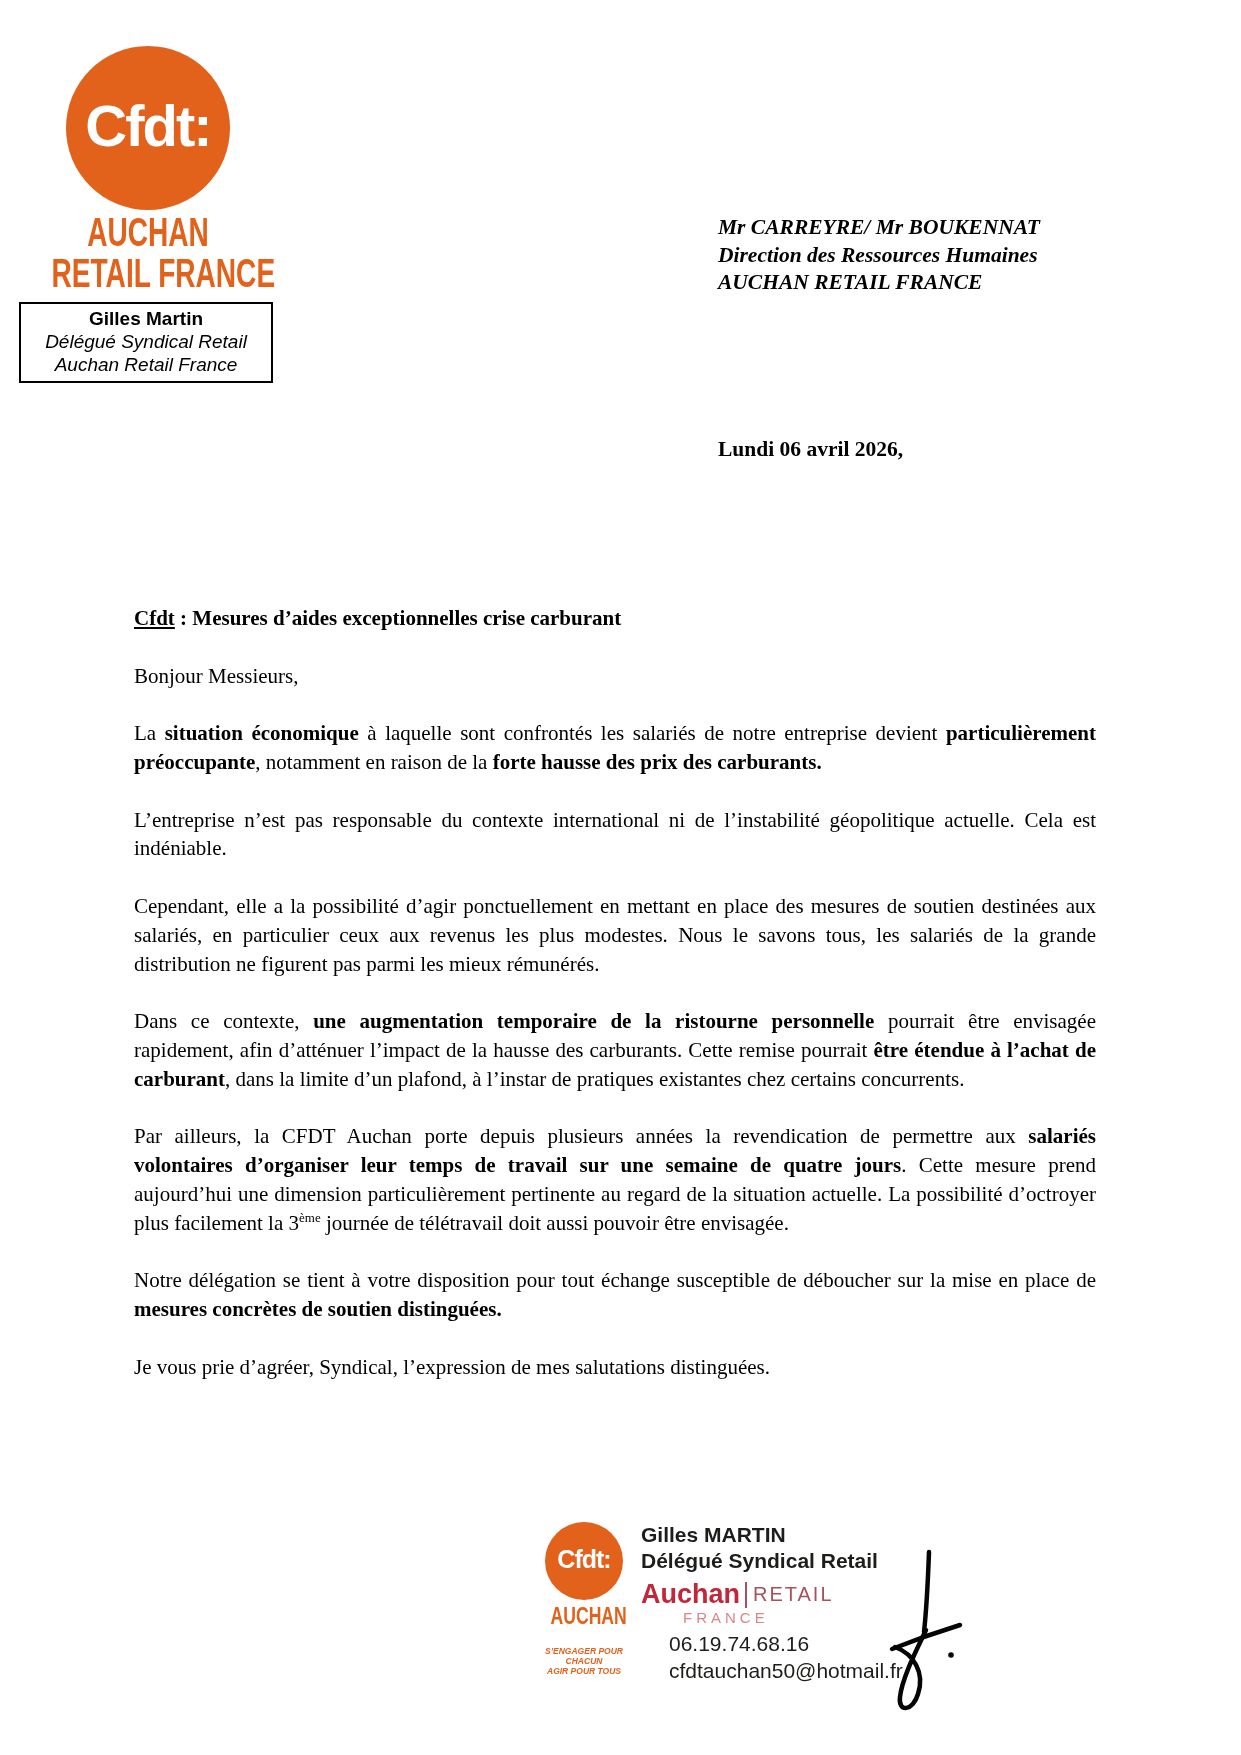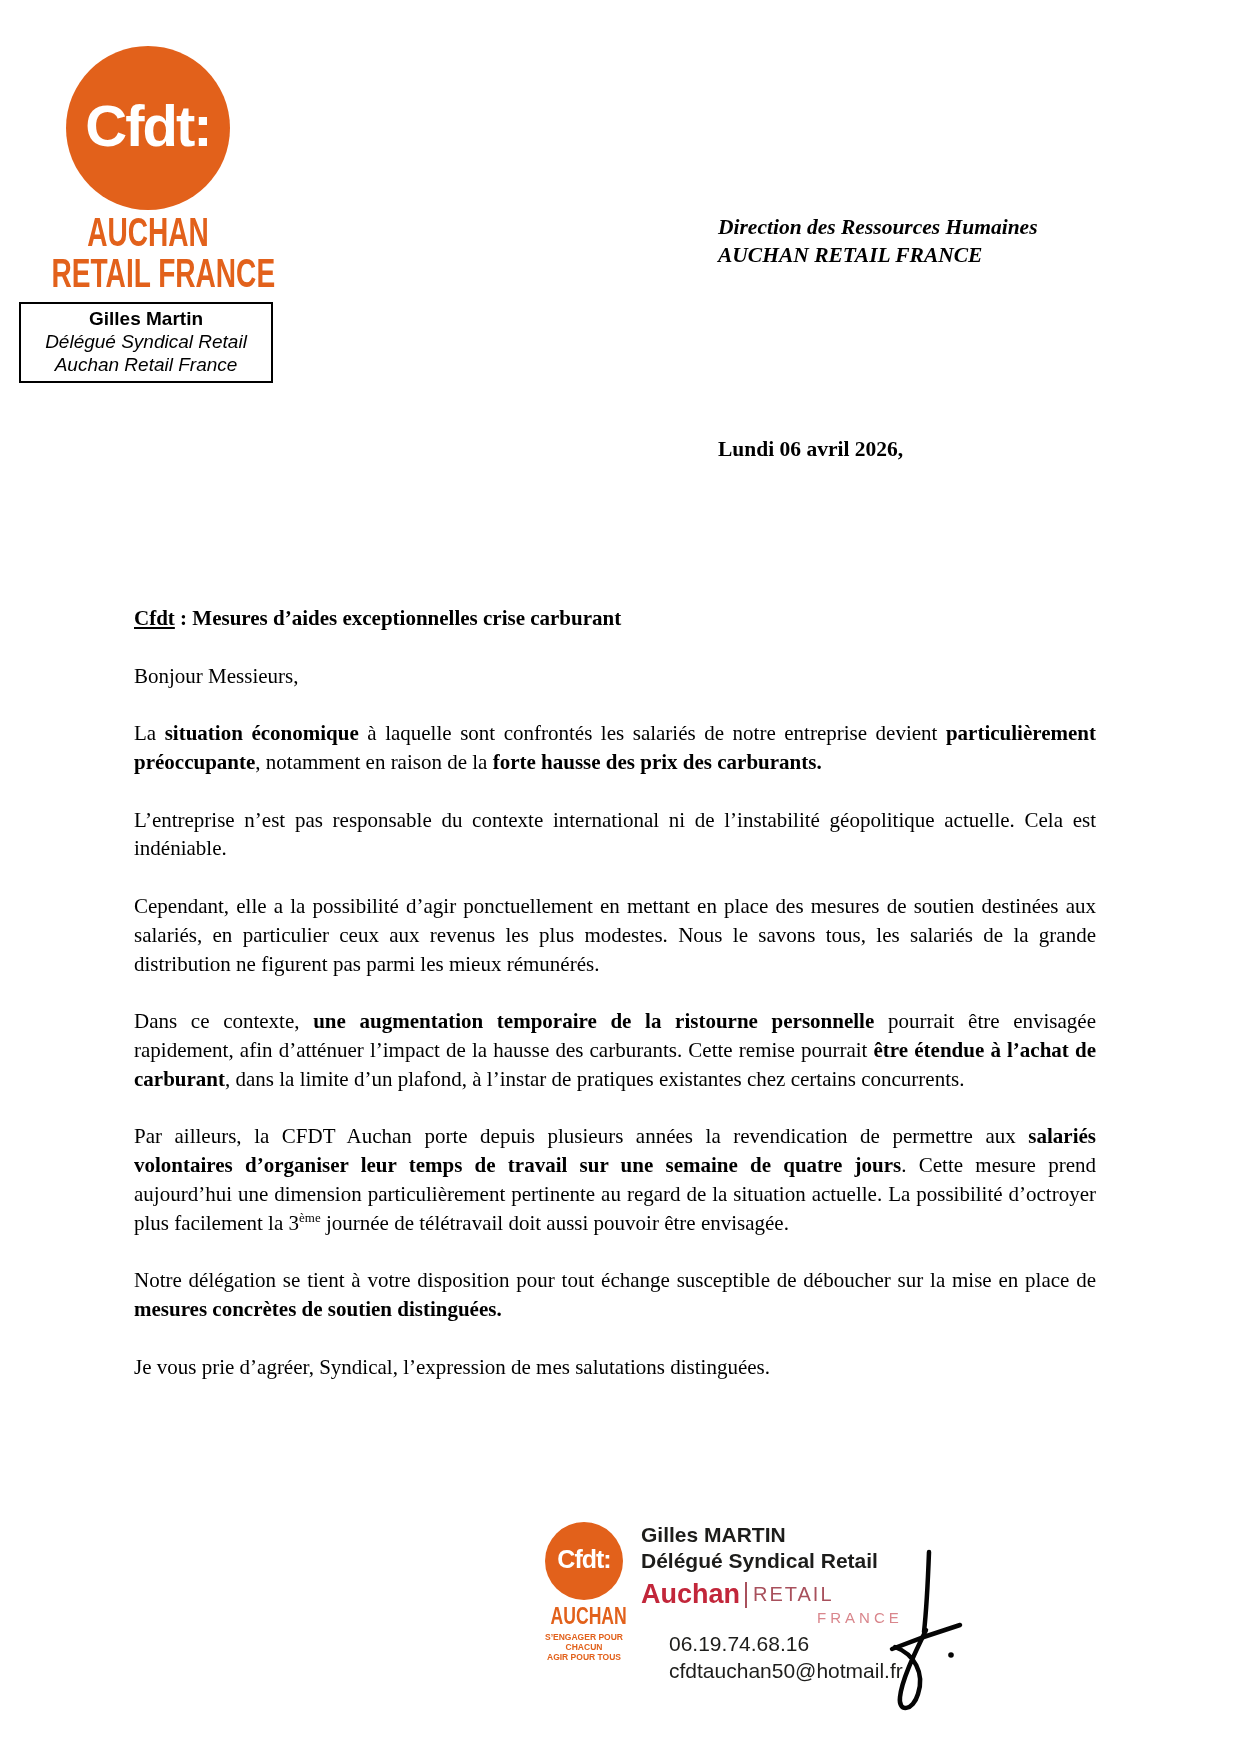--- a/index.html
+++ b/index.html
@@ -48,28 +48,28 @@
   
   .sig-row{position:absolute;left:541px;top:1522px;display:flex;font-family:"Liberation Sans",sans-serif;}
   .sig-left{width:86px;text-align:center;flex:none;}
   .sig-logo-circle{
     width:78px;height:78px;border-radius:50%;background:var(--orange);
     margin:0 auto;display:flex;align-items:center;justify-content:center;
   }
   .sig-logo-word{color:#fff;font-weight:bold;font-size:25px;letter-spacing:-1px;padding-bottom:3px;}
   .sig-union{color:var(--orange);font-weight:bold;margin-top:5px;line-height:22px;}
   .sig-union .cond{display:inline-block;font-size:22px;transform:scale(0.8,1.1);white-space:nowrap;}
-  .sig-taglines{color:var(--orange);font-weight:bold;font-size:8.5px;line-height:10px;margin-top:3px;}
+  .sig-taglines{color:var(--orange);font-weight:bold;font-size:8.5px;line-height:10px;margin-top:17px;font-style:italic;}
   .sig-right{margin-left:14px;color:#1d1d1b;}
   .sig-name,.sig-role{font-weight:bold;font-size:21px;line-height:26px;}
   .auchan-row{display:flex;align-items:center;margin-top:7px;}
   .a-word{color:var(--auchan-red);font-weight:bold;font-size:27px;line-height:27px;}
   .a-bar{width:2px;height:26px;background:var(--retail-red);margin:0 6px 0 5px;}
   .a-retail{color:var(--retail-red);font-size:20px;letter-spacing:2px;}
-  .a-france{color:var(--france-red);font-size:15px;letter-spacing:4px;margin:1px 0 4px 42px;text-align:right;}
+  .a-france{color:var(--france-red);font-size:15px;letter-spacing:4px;margin:1px 0 4px 42px;}
   .sig-phone,.sig-email{font-size:21px;line-height:27px;margin-left:28px;}
   .hand-signature{position:absolute;left:862px;top:1537px;}
 </style>
 </head>
 <body>
 
 <div class="page" style="--orange: #e2611b; --auchan-red: #c2263a; --retail-red: #a8505c; --france-red: #d9868c;">
 
   <div class="logo-circle">
     <span class="logo-word">Cfdt:</span>
@@ -79,20 +79,21 @@
     <span class="cond">RETAIL FRANCE</span>
   </div>
 
   <div class="sender-box">
     <div class="sender-name">Gilles Martin</div>
     <div class="sender-role">Délégué Syndical Retail</div>
     <div class="sender-org">Auchan Retail France</div>
   </div>
 
   <div class="recipient">
+    <div>Mr CARREYRE/ Mr BOUKENNAT</div>
     <div>Direction des Ressources Humaines</div>
     <div>AUCHAN RETAIL FRANCE</div>
   </div>
 
   <div class="date-line">Lundi 06 avril 2026,</div>
 
   <div class="letter-body" id="letter-body">
       <p><span class="b u">Cfdt</span><span class="b"> : Mesures d’aides exceptionnelles crise carburant</span></p>
       <p><span>Bonjour Messieurs,</span></p>
       <p><span>La </span><span class="b">situation économique</span><span> à laquelle sont confrontés les salariés de notre entreprise devient </span><span class="b">particulièrement préoccupante</span><span>, notamment en raison de la </span><span class="b">forte hausse des prix des carburants.</span></p>

